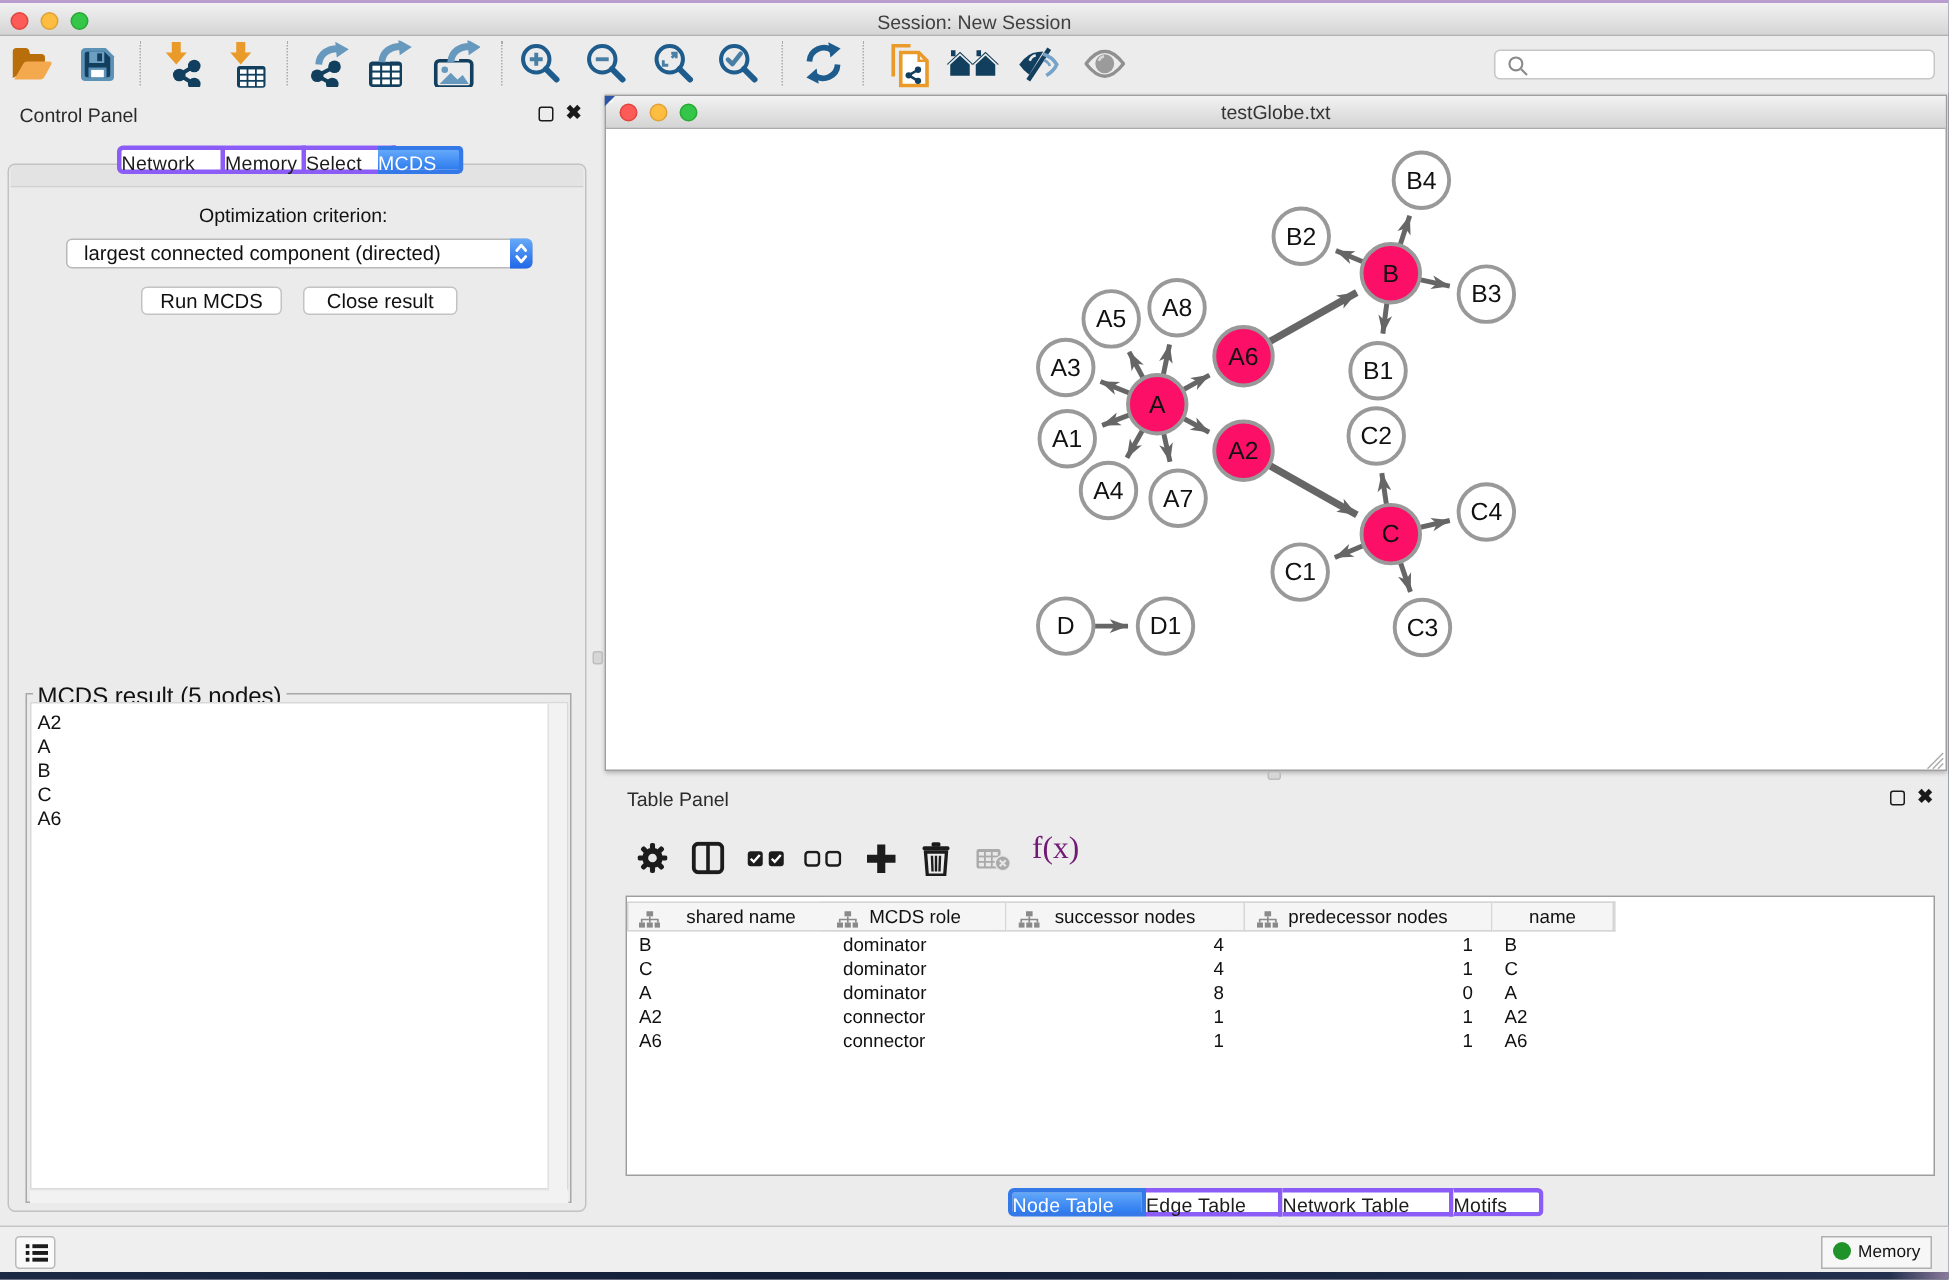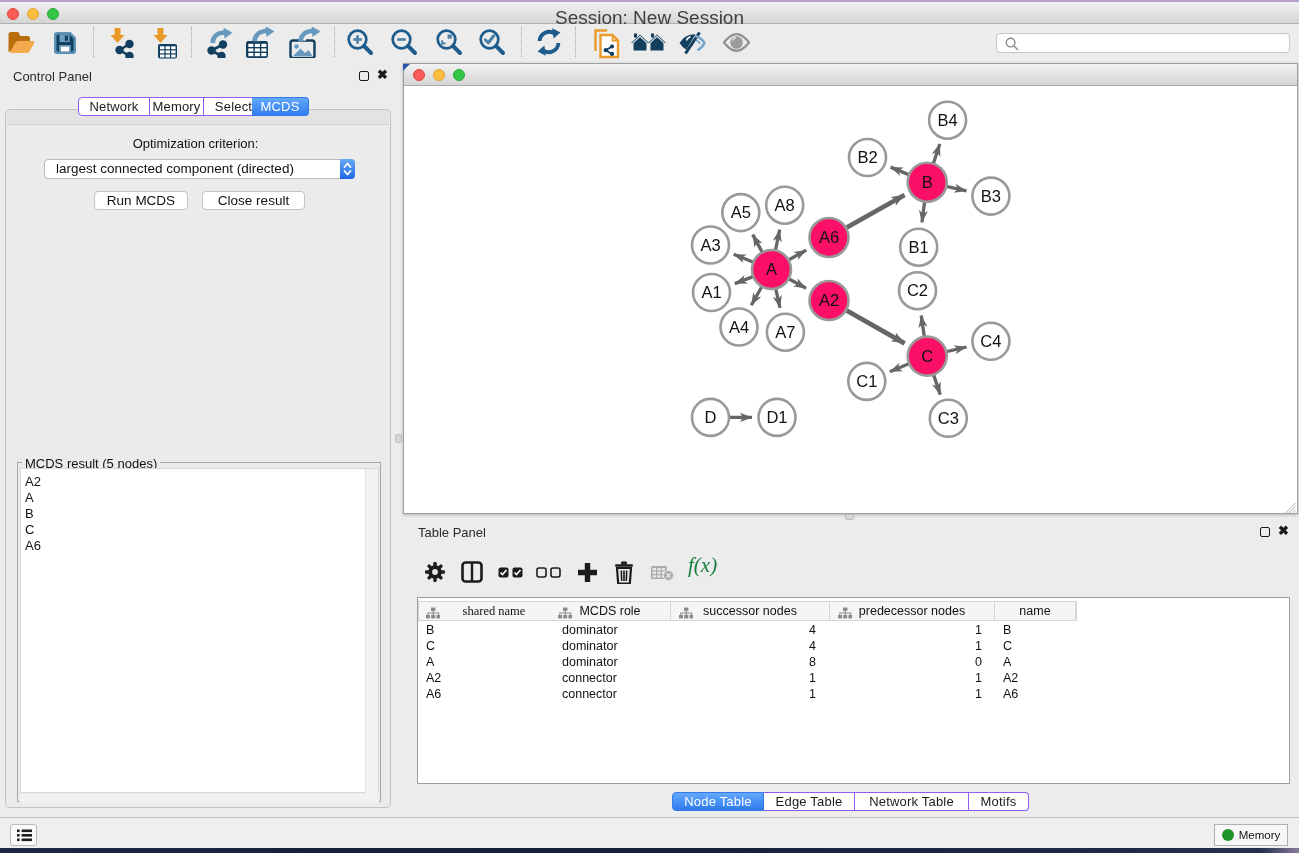--- a/index.html
+++ b/index.html
@@ -4,40 +4,40 @@
 html,body{width:1299px;height:853px;overflow:hidden}
 body{position:relative;font-family:"Liberation Sans",sans-serif;background:#1a2440}
 .abs{position:absolute}
 #wall-top{left:0;top:0;width:1299px;height:2px;background:#b99dce}
 #win{left:0;top:0;width:1299px;height:848px;background:#ececec}
 #titlebar{left:0;top:0;width:1299px;height:24px;background:linear-gradient(#f3f3f3,#d5d5d5);border-bottom:1px solid #b1b1b1;border-top:1px solid #f8f8f8}
 .light{width:12px;height:12px;border-radius:50%;top:7px}
 .lr{background:#fc5b57;border:1px solid #e2443e}
 .ly{background:#fdbd40;border:1px solid #e0a135}
 .lg{background:#34c648;border:1px solid #2aa835}
-#wtitle{left:0;top:6px;width:1299px;text-align:center;font-size:19px;color:#404040}
+#wtitle{left:0;top:6px;width:1299px;text-align:center;font-size:13px;color:#404040}
 #toolbar{left:0;top:24px;width:1299px;height:38px;background:#ececec}
 .sep{top:3px;width:0;height:30px;border-left:1px dotted #a9a9a9;position:absolute}
 .tbi{position:absolute;top:26px}
 #search{left:996px;top:9px;width:294px;height:20px;background:#fff;border:1px solid #c6c6c6;border-radius:4px}
 
 #cpanel-head{left:0;top:62px;width:391px;height:28px}
 .phead-t{font-size:13px;color:#2b2b2b}
 .ico-sq{width:10px;height:10px;border:1.5px solid #1a1a1a;border-radius:2px;position:absolute}
 .ico-x{position:absolute;font-size:13px;font-weight:bold;color:#1a1a1a}
 #cp-sub{left:5px;top:109px;width:386px;height:699px;background:#ebebeb;border:1px solid #c2c2c2;border-radius:5px}
 #cp-tabstrip{position:absolute;left:1px;top:0px;width:382px;height:15px;background:#e3e3e3;border-bottom:1px solid #d0d0d0;border-radius:4px 4px 0 0}
-.seg{position:absolute;height:19px;background:#fff;border:1px solid #8b5cf6;font-size:13px;color:#1c1c1c;text-align:center;line-height:18px;letter-spacing:0.2px}
+.seg{position:absolute;height:19px;background:#fff;border:3px solid #8b5cf6;font-size:13px;color:#1c1c1c;text-align:left;line-height:18px;letter-spacing:0.2px}
 .seg.sel{background:linear-gradient(#63a8f9,#2e7cf0);color:#fff;border-color:#3579e8}
 #opt-label{left:0;top:136px;width:391px;text-align:center;font-size:13px;color:#111}
 #dropdown{left:44px;top:159px;width:311px;height:20px;background:#fff;border:1px solid #b9b9b9;border-radius:4px;font-size:13.5px;color:#111;line-height:18px;padding-left:11px}
 #dd-step{position:absolute;right:-1px;top:-1px;width:15px;height:20px;background:linear-gradient(#66aaf7,#1f67e8);border-radius:0 4px 4px 0}
 .btn{position:absolute;height:19px;background:#fff;border:1px solid #c3c3c3;border-radius:4px;font-size:13.5px;color:#111;text-align:center;line-height:17px}
 #fieldset{left:17px;top:462px;width:364px;height:340px;border:1px solid #a8a8a8;background:#ebebeb}
-#fs-legend{position:absolute;left:4px;top:-7px;background:#ebebeb;padding:0 3px;font-size:13px;color:#111}
+#fs-legend{position:absolute;left:4px;top:-7px;background:#ebebeb;padding:0 3px;font-size:16px;color:#111}
 #fs-list{position:absolute;left:2px;top:5px;width:359px;height:325px;background:#fff;border:1px solid #d8d8d8}
 #fs-scroll{position:absolute;right:0px;top:0px;width:13px;height:325px;background:#f2f2f2;border-left:1px solid #e2e2e2}
 .li{font-size:13px;color:#111;padding-left:4px;height:16px;line-height:16px}
 
 #nwin{left:403px;top:63px;width:895px;height:451px;background:#fff;border:1px solid #9f9f9f;box-shadow:0 1px 3px rgba(0,0,0,0.25)}
 #ntb{position:absolute;left:0;top:0;width:100%;height:22px;background:linear-gradient(#f2f2f2,#d4d4d4);border-bottom:1px solid #aaa}
 #ntitle{position:absolute;left:0;top:3px;width:100%;text-align:center;font-size:13px;color:#333}
 #grip{position:absolute;right:1px;bottom:1px;width:12px;height:12px}
 
 .divh{position:absolute;width:8px;height:6px;background:#d6d6d6;border:1px solid #bdbdbd;border-radius:2px}
@@ -244,20 +244,21 @@
 
   <div class="abs" id="nwin">
       <svg width="7" height="7" viewBox="0 0 7 7" style="position:absolute;left:-1px;top:0px;z-index:5">
         <path d="M0 0 L7 0 L0 7 Z" fill="#2d55a5"></path>
         <path d="M2.5 4.5 L5.5 2.5 L5.5 4.5 Z" fill="#fff"></path>
       </svg>
     <div id="ntb">
       <div class="abs light lr" style="left:9px;top:5px"></div>
       <div class="abs light ly" style="left:29px;top:5px"></div>
       <div class="abs light lg" style="left:49px;top:5px"></div>
+      <div class="abs" id="ntitle">testGlobe.txt</div>
     </div>
     <svg id="graph" width="893" height="426" viewBox="0 0 893 426" style="position:absolute;left:0;top:22px">
 <defs>
 <marker id="ar" markerWidth="15" markerHeight="12" refX="12.6" refY="5" orient="auto" markerUnits="userSpaceOnUse">
             <path d="M0.4,0.4 L13,5 L0.4,9.6 L3.8,5 Z" fill="#666"></path>
           </marker>
 <marker id="ar2" markerWidth="16" markerHeight="13" refX="13.5" refY="5.5" orient="auto" markerUnits="userSpaceOnUse">
             <path d="M0.5,0.5 L14,5.5 L0.5,10.5 L4,5.5 Z" fill="#666"></path>
           </marker>
 </defs>
@@ -383,24 +384,24 @@
         <rect x="2.6" y="11.2" width="3.4" height="2.4" fill="#e8e8e8"></rect>
         <rect x="7.199999999999999" y="4.0" width="3.4" height="2.4" fill="#e8e8e8"></rect>
         <rect x="7.199999999999999" y="7.6" width="3.4" height="2.4" fill="#e8e8e8"></rect>
         <rect x="7.199999999999999" y="11.2" width="3.4" height="2.4" fill="#e8e8e8"></rect>
         <rect x="11.799999999999999" y="4.0" width="3.4" height="2.4" fill="#e8e8e8"></rect>
         <rect x="11.799999999999999" y="7.6" width="3.4" height="2.4" fill="#e8e8e8"></rect>
         <rect x="11.799999999999999" y="11.2" width="3.4" height="2.4" fill="#e8e8e8"></rect>
         <circle cx="18.5" cy="11.5" r="5" fill="#aaaaaa" stroke="#e8e8e8" stroke-width="1"></circle>
         <path d="M16.5 9.5 L20.5 13.5 M20.5 9.5 L16.5 13.5" stroke="#e8e8e8" stroke-width="1.4"></path>
       </svg>
- <span style="position:absolute;left:285px;top:1px;font-family:'Liberation Serif',serif;font-style:italic;font-size:21px;color:#15803d">f(x)</span>
+ <span style="position:absolute;left:285px;top:1px;font-family:'Liberation Serif',serif;font-size:21px;color:#701a75">f(x)</span>
     </div>
   <div class="abs" id="ttable">
-      <div class="th" style="left:0px;width:152px;border-left:1px solid #d6d6d6;font-family:Liberation Serif, serif;"><span style="position:absolute;left:7px;top:4px"><svg width="14" height="12" viewBox="0 0 14 12">
+      <div class="th" style="left:0px;width:152px;border-left:1px solid #d6d6d6;"><span style="position:absolute;left:7px;top:4px"><svg width="14" height="12" viewBox="0 0 14 12">
             <rect x="5" y="0.5" width="4.4" height="3.4" fill="#8a8a8a"></rect>
             <path d="M7.2 4 L7.2 6 M1.8 8 L1.8 6 L12.6 6 L12.6 8 M7.2 6 L7.2 8" stroke="#8a8a8a" stroke-width="1.1" fill="none"></path>
             <rect x="0" y="8" width="4" height="3.4" fill="#8a8a8a"></rect>
             <rect x="5.2" y="8" width="4" height="3.4" fill="#8a8a8a"></rect>
             <rect x="10.4" y="8" width="4" height="3.4" fill="#8a8a8a"></rect>
           </svg></span>shared name</div>
       <div class="th" style="left:128px;width:120px;"><span style="position:absolute;left:7px;top:4px"><svg width="14" height="12" viewBox="0 0 14 12">
             <rect x="5" y="0.5" width="4.4" height="3.4" fill="#8a8a8a"></rect>
             <path d="M7.2 4 L7.2 6 M1.8 8 L1.8 6 L12.6 6 L12.6 8 M7.2 6 L7.2 8" stroke="#8a8a8a" stroke-width="1.1" fill="none"></path>
             <rect x="0" y="8" width="4" height="3.4" fill="#8a8a8a"></rect>

